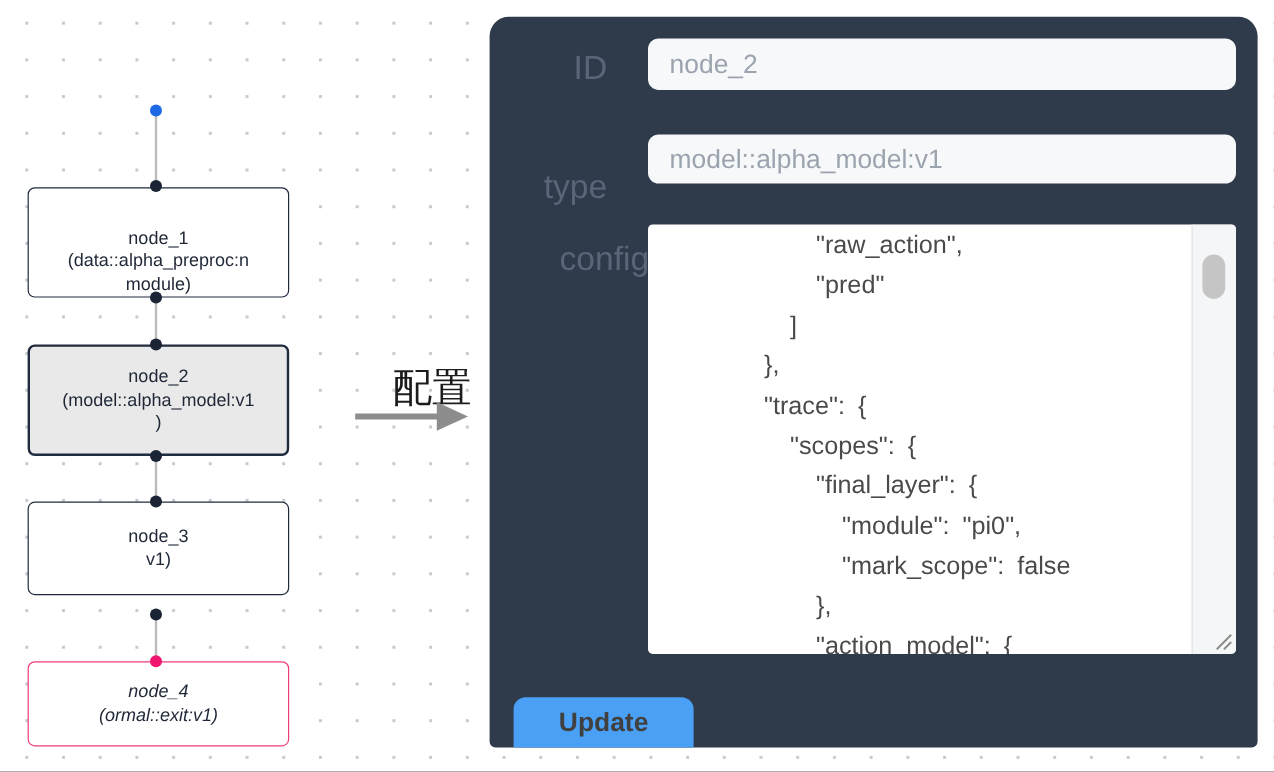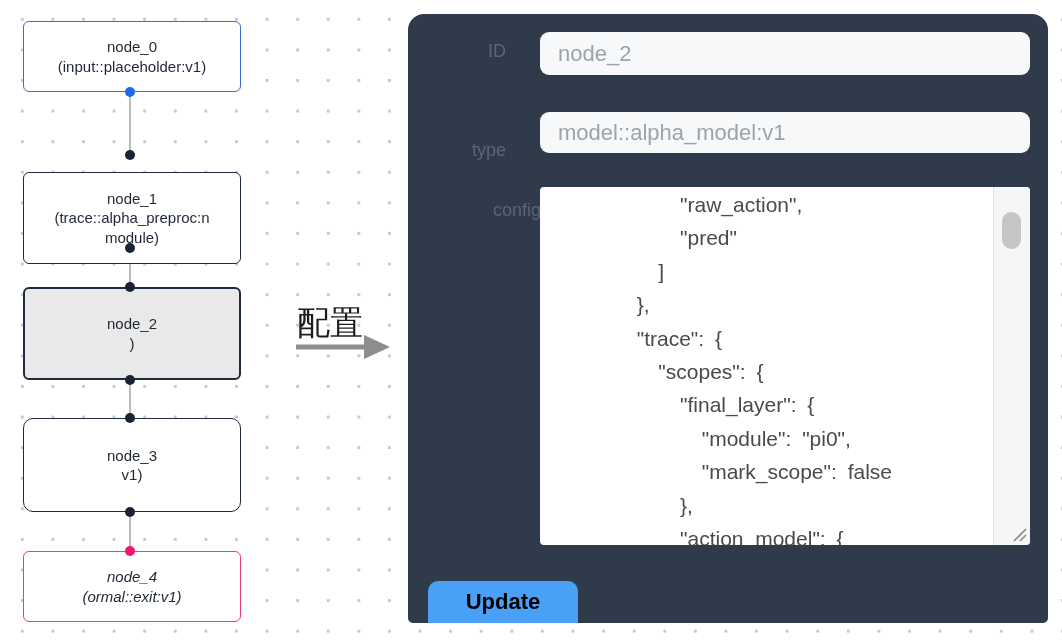--- a/index.html
+++ b/index.html
@@ -13,82 +13,79 @@
   }
   
   .flow{position:absolute;inset:0;}
   .node{
     position:absolute;left:23px;width:218px;box-sizing:border-box;
     background:#ffffff;border:1.5px solid #202b3e;border-radius:6px;
     display:flex;flex-direction:column;align-items:center;justify-content:center;
     font-size:15px;line-height:19.5px;color:#1f2736;text-align:center;
   }
   .n0{top:21px;height:71px;border-color:#3a6bd7;}
-  .n1{top:172px;height:92px;}
+  .n1{top:156px;height:92px;justify-content:flex-end;}
   .n2{top:287px;height:93px;background:#e9e9ea;border-width:2.5px;}
-  .n3{top:418px;height:94px;border-radius:10px;}
+  .n3{top:418px;height:78px;}
   .n4{top:551px;height:71px;border-color:#ee3d7f;font-style:italic;}
   .edge{position:absolute;left:129px;width:2px;background:#bcbcbc;}
   .e0{top:92px;height:63px;} .e1{top:248px;height:39px;}
   .e2{top:380px;height:38px;} .e3{top:512px;height:39px;}
   .port{position:absolute;left:125px;width:10px;height:10px;border-radius:50%;background:#1b2434;}
   .p0{top:87px;background:#1e6ae5;}
   .p1{top:150px;} .p2{top:243px;} .p3{top:282px;}
   .p4{top:375px;} .p5{top:413px;} .p6{top:507px;}
   .p7{top:546px;background:#f0156e;}
   
-  .arrow-label{position:absolute;left:297px;top:301px;width:96px;text-align:left;
+  .arrow-label{position:absolute;left:297px;top:301px;width:96px;text-align:right;
     font-size:33px;color:#1c1c1c;}
   .arrow-svg{position:absolute;left:292px;top:330px;}
   
   .panel{position:absolute;left:408px;top:14px;width:640px;height:609px;
     background:#2f3a4b;border-radius:16px 16px 5px 5px;}
   .flabel{position:absolute;left:0;width:98px;text-align:right;
-    font-size:18px;color:#5a6577;}
+    font-size:28px;color:#5a6577;}
   .lab-id{top:27px;} .lab-type{top:106px;margin-top:20px;} .lab-config{top:186px;padding-left:35px;}
   .finput{position:absolute;left:132px;width:490px;box-sizing:border-box;
     background:#f7f8fa;border:none;outline:none;border-radius:9px;
     font-size:22px;color:#9ba3ae;padding:0 18px;font-family:inherit;}
   .in-id{top:18px;height:43px;}
   .in-type{top:98px;height:41px;}
   .configbox{position:absolute;left:132px;top:173px;width:490px;height:358px;
     background:#ffffff;border-radius:4px;overflow:hidden;}
   .configlines{position:absolute;left:10px;top:1px;right:42px;
     font-size:21px;line-height:33.4px;color:#4a4a4a;}
   .configlines div{white-space:pre;word-spacing:5px;}
   .scrolltrack{position:absolute;right:0;top:0;bottom:0;width:36px;
     background:#f5f6f7;border-left:1px solid #e3e3e3;}
   .scrollthumb{position:absolute;left:8px;top:25px;width:19px;height:37px;
     background:#c5c5c5;border-radius:10px;}
   .resize-handle{position:absolute;right:2px;bottom:2px;width:18px;height:18px;cursor:nwse-resize;}
   .update{position:absolute;left:20px;top:567px;width:150px;height:42px;
     background:#4aa0f4;border:none;border-radius:10px 10px 0 0;
-    color:#000000;font-size:22px;font-weight:700;font-family:inherit;cursor:pointer;}
+    color:#404040;font-size:22px;font-weight:700;font-family:inherit;cursor:pointer;}
 </style>
 </head>
 <body>
 
 <div class="flow">
 
   <div class="edge e0"></div>
   <div class="edge e1"></div>
   <div class="edge e2"></div>
   <div class="edge e3"></div>
 
-  <div class="node n0">
-    <div>node_0</div>
-    <div>(input::placeholder:v1)</div>
-  </div>
   <div class="node n1">
     <div>node_1</div>
-    <div>(trace::alpha_preproc:n</div>
+    <div>(data::alpha_preproc:n</div>
     <div>module)</div>
   </div>
   <div class="node n2">
     <div>node_2</div>
+    <div>(model::alpha_model:v1</div>
     <div>)</div>
   </div>
   <div class="node n3">
     <div>node_3</div>
     <div>v1)</div>
   </div>
   <div class="node n4">
     <div>node_4</div>
     <div>(ormal::exit:v1)</div>
   </div>

